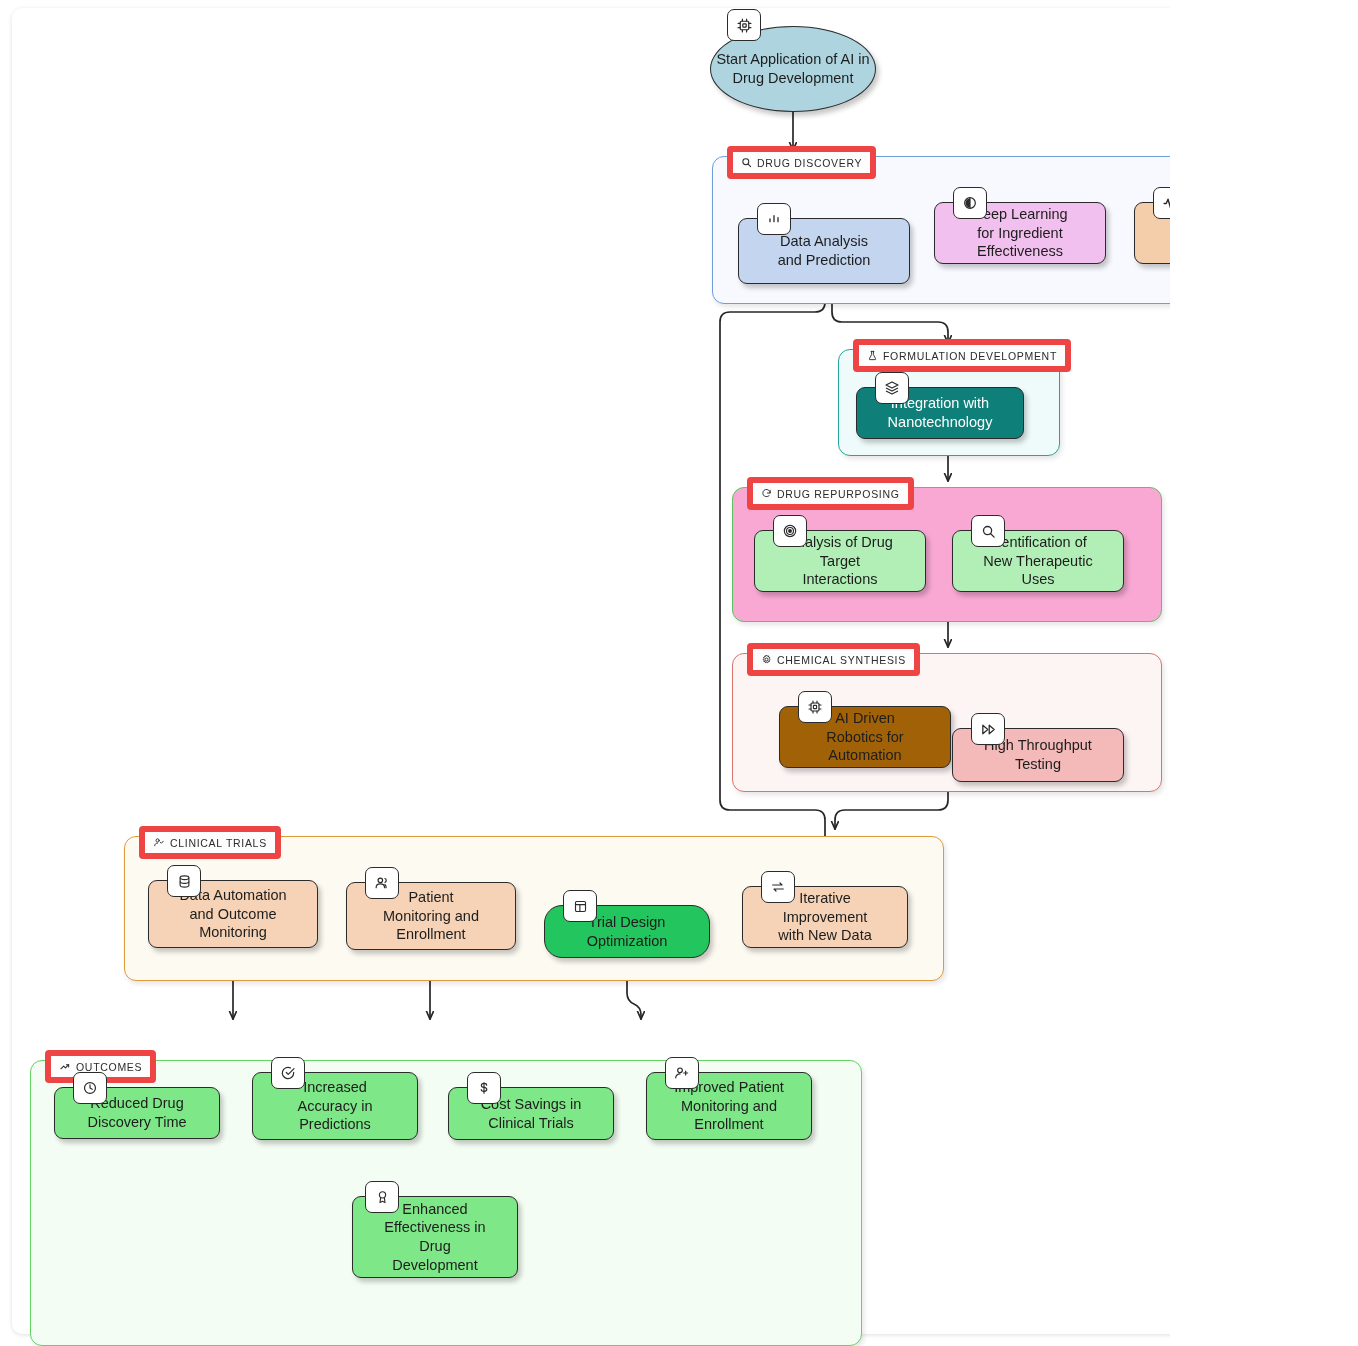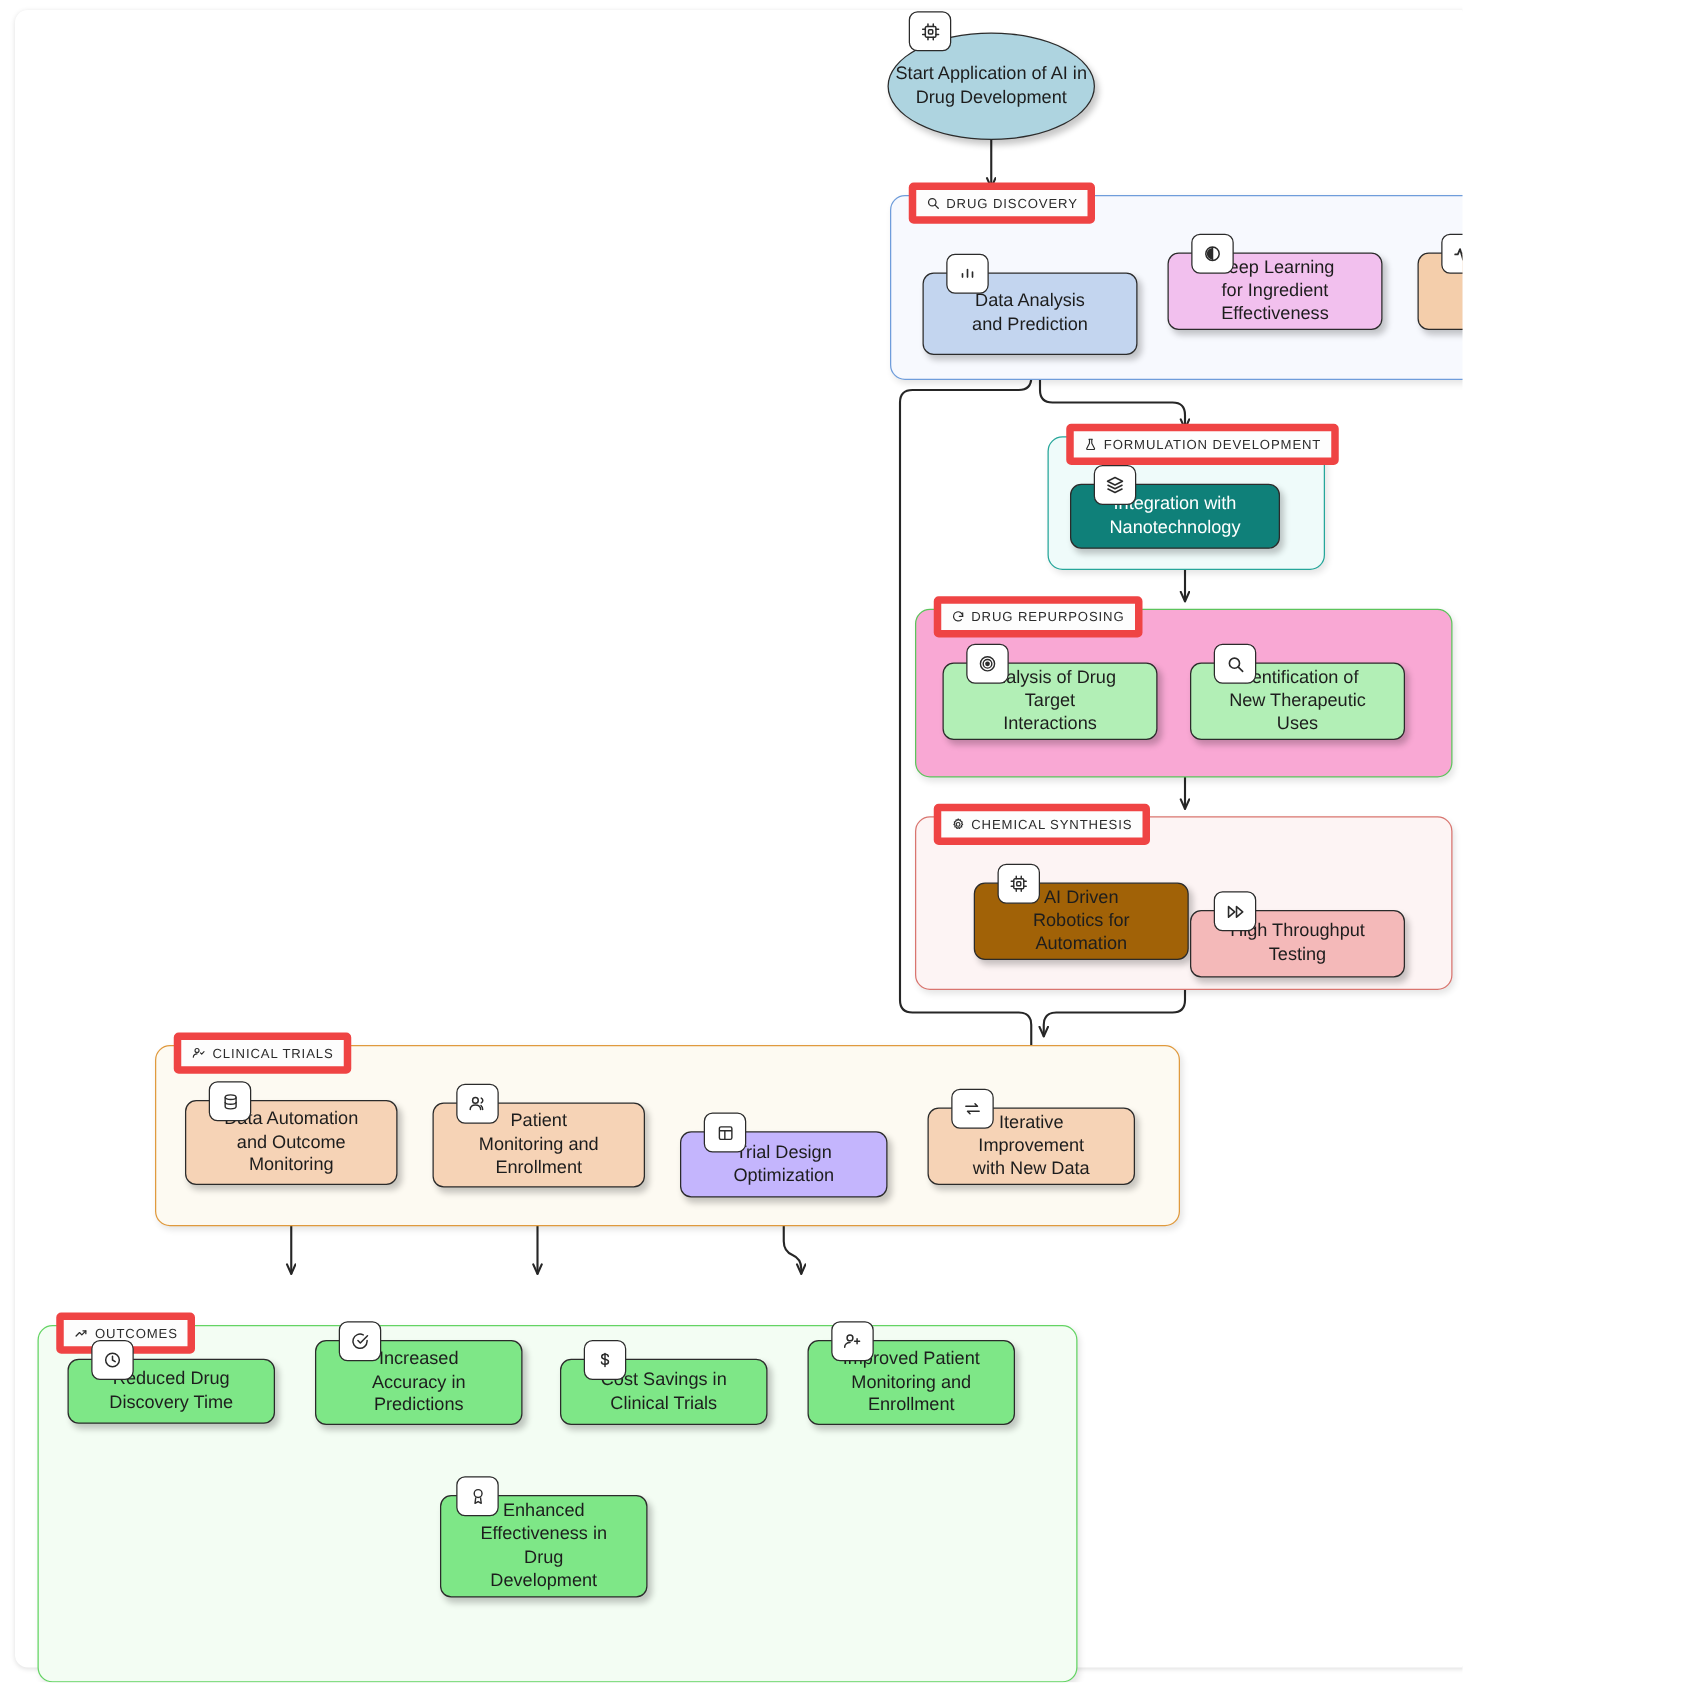--- a/index.html
+++ b/index.html
@@ -260,21 +260,21 @@
       <svg width="16" height="16" viewBox="0 0 24 24" fill="none" stroke="#2b2b2b" stroke-width="1.8" stroke-linecap="round">
           <circle cx="9.5" cy="8" r="3.4"></circle>
           <path d="M3.2 19c0-3.5 2.8-5.6 6.3-5.6s6.3 2.1 6.3 5.6"></path>
           <path d="M16.5 5.2a3.2 3.2 0 010 5.8M18.2 19c0-2.3-.8-3.9-2-4.9"></path>
         </svg>
     </div>
     <span class="lbl">Patient
 Monitoring and
 Enrollment</span>
   </div>
-  <div class="node" style="left:544px;top:905px;width:166px;height:53px;background:#c4b5fd;">
+  <div class="node" style="left:544px;top:905px;width:166px;height:53px;background:#22c55e;border-radius:18px;">
     <div class="node-badge">
       <svg width="15" height="15" viewBox="0 0 24 24" fill="none" stroke="#2b2b2b" stroke-width="1.8" stroke-linejoin="round">
           <rect x="4" y="4" width="16" height="16" rx="2"></rect>
           <path d="M4 9h16M11 9v11"></path>
         </svg>
     </div>
     <span class="lbl">Trial Design
 Optimization</span>
   </div>
   <div class="node" style="left:742px;top:886px;width:166px;height:62px;background:#f6d3b6;">

